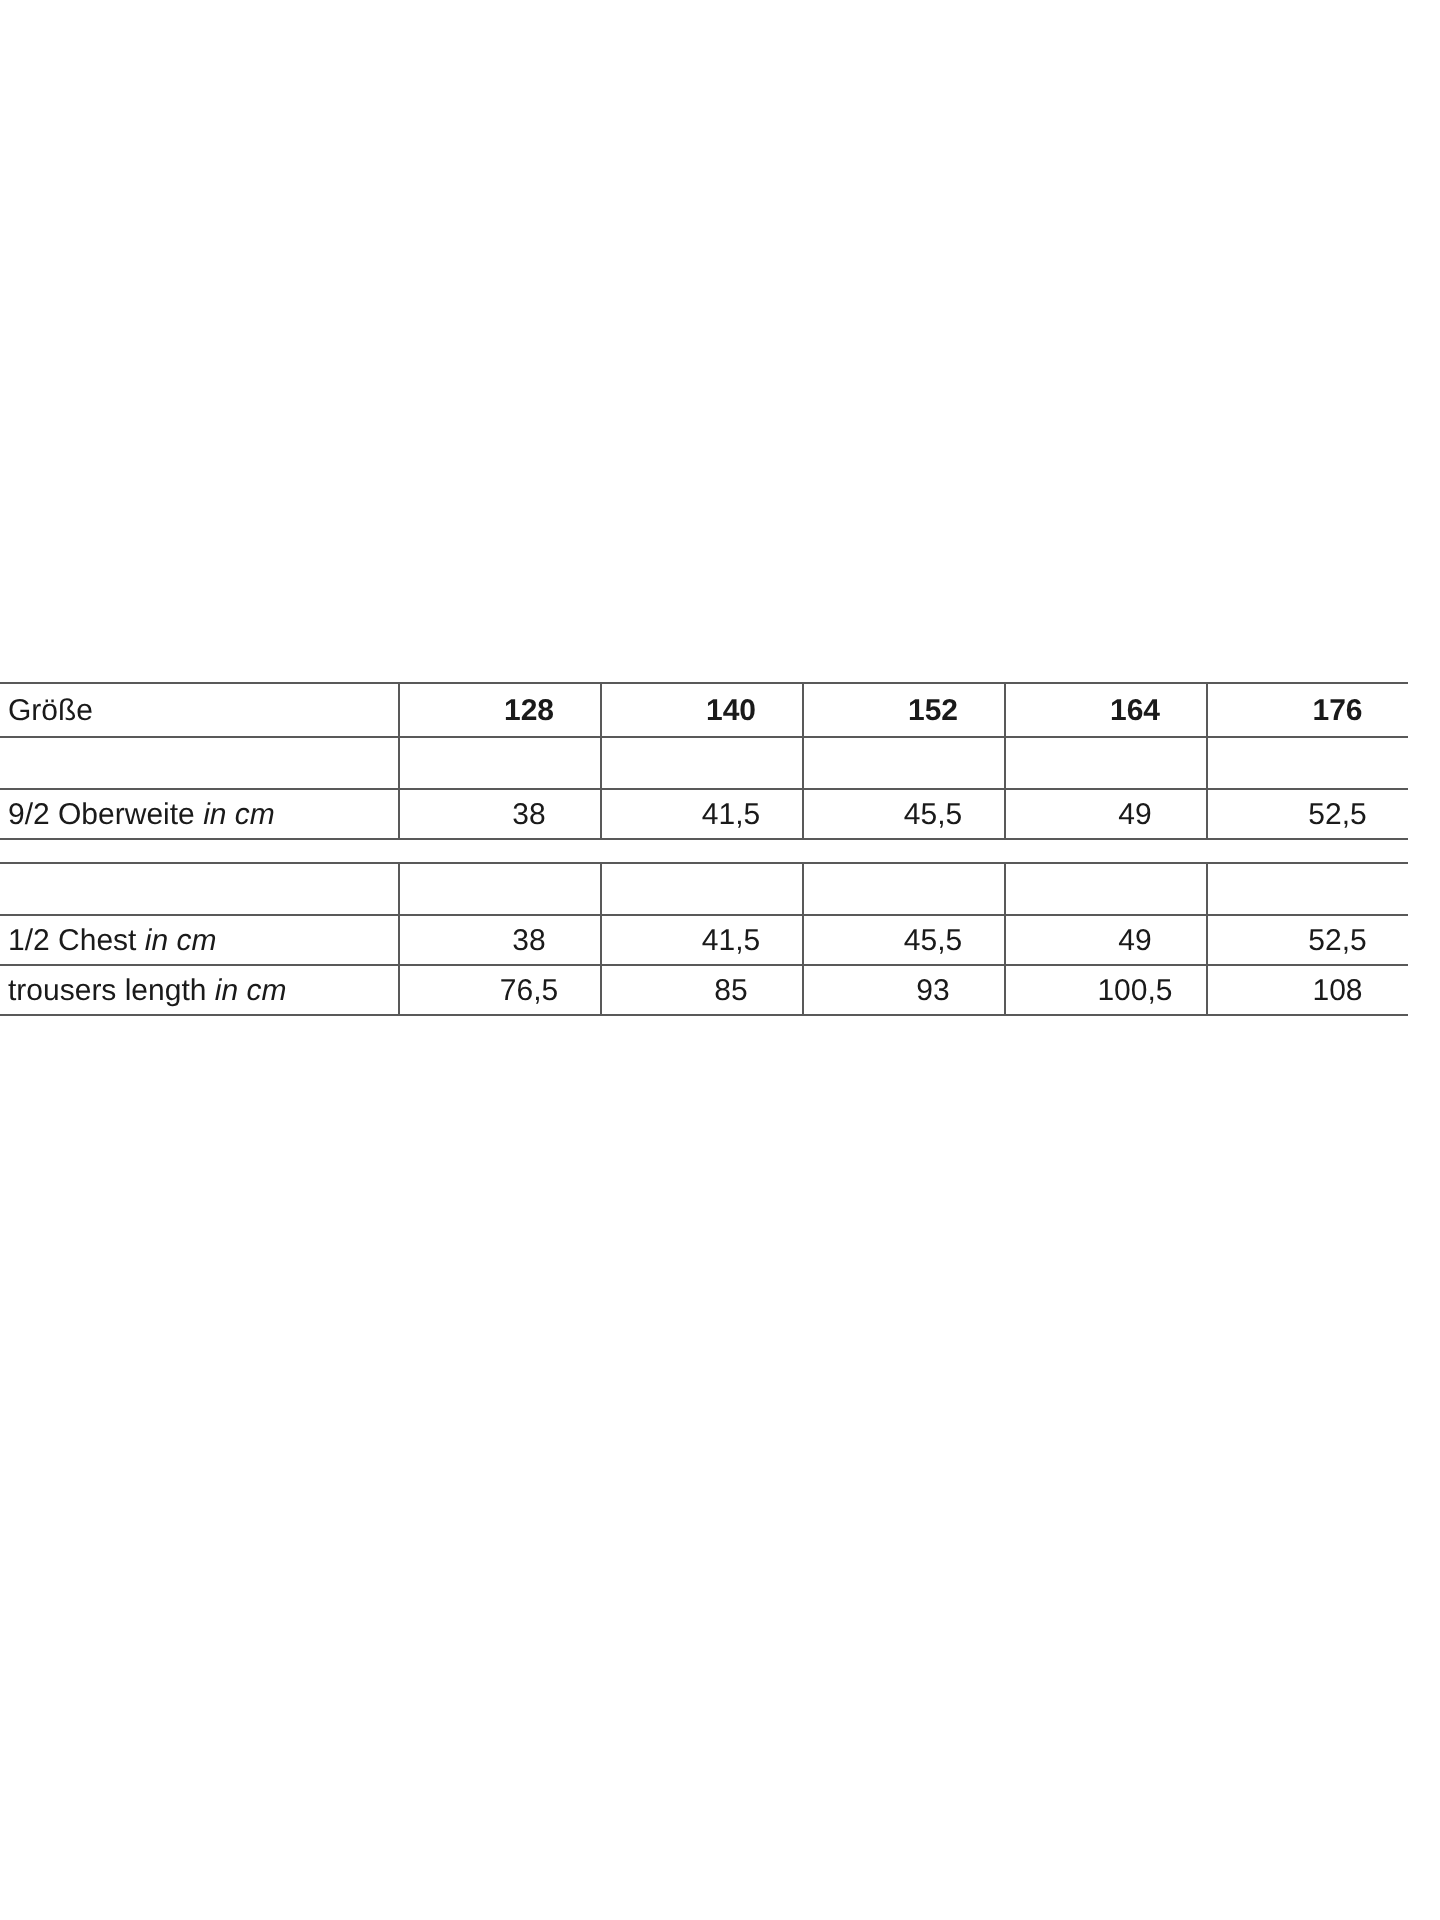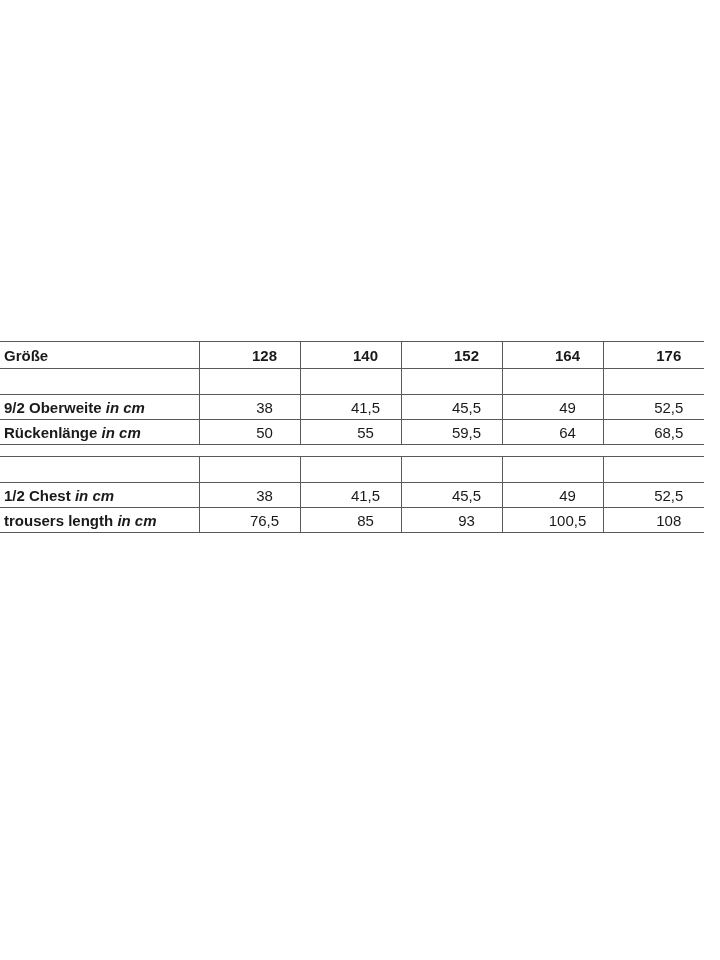--- a/index.html
+++ b/index.html
@@ -44,21 +44,21 @@
     text-align: center;
     white-space: nowrap;
     overflow: hidden;
   }
   table.size-table td + td {
     border-left: 1px solid #595959;
     padding-left: 34px;
   }
   table.size-table td.label-cell {
     text-align: left;
-    font-weight: bold;
+    font-weight: normal;
   }
   tr.header-row td {
     height: 26px;
     font-weight: bold;
   }
   tr.spacer-row td {
     height: 25px;
   }
   span.unit {
     font-style: italic;
@@ -100,30 +100,20 @@
     <tr>
       <td class="label-cell">
         <span>9/2 Oberweite</span><span class="unit">in cm</span>
       </td>
       <td>38</td>
       <td>41,5</td>
       <td>45,5</td>
       <td>49</td>
       <td>52,5</td>
     </tr>
-    <tr>
-      <td class="label-cell">
-        <span>Rückenlänge</span><span class="unit">in cm</span>
-      </td>
-      <td>50</td>
-      <td>55</td>
-      <td>59,5</td>
-      <td>64</td>
-      <td>68,5</td>
-    </tr>
   </tbody>
     </table>
 
   <table class="size-table english">
     <colgroup>
       <col class="c-label">
       <col class="c-num">
         <col class="c-num">
         <col class="c-num">
         <col class="c-num">

